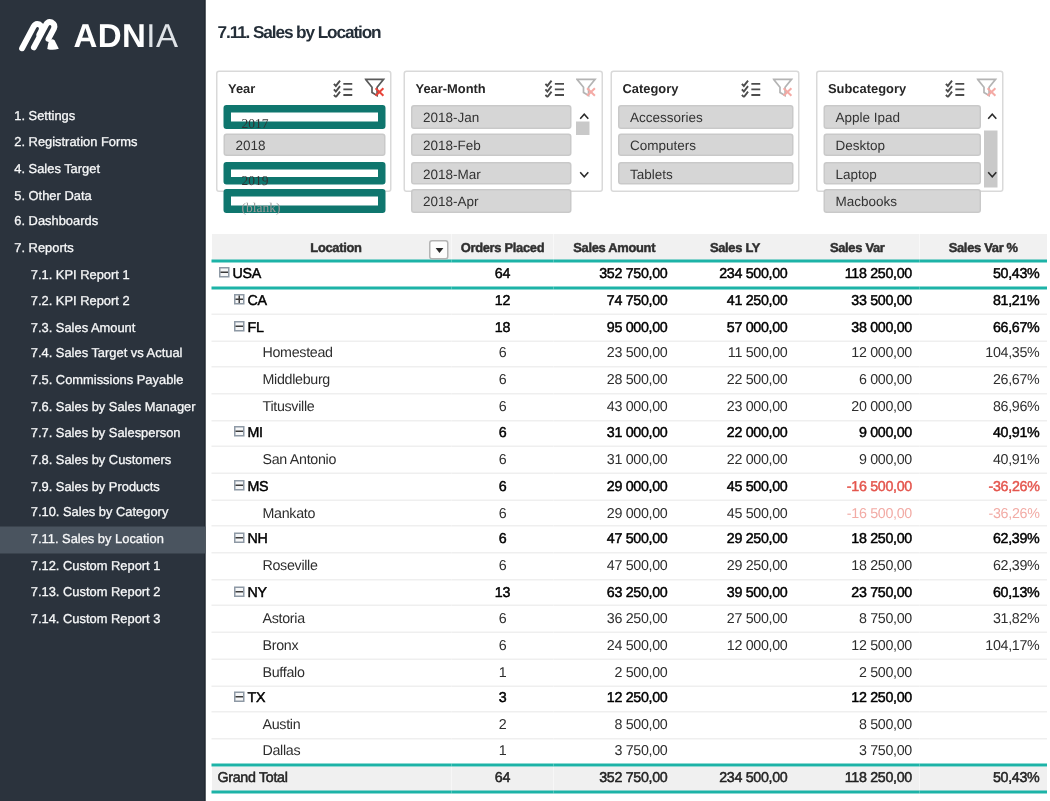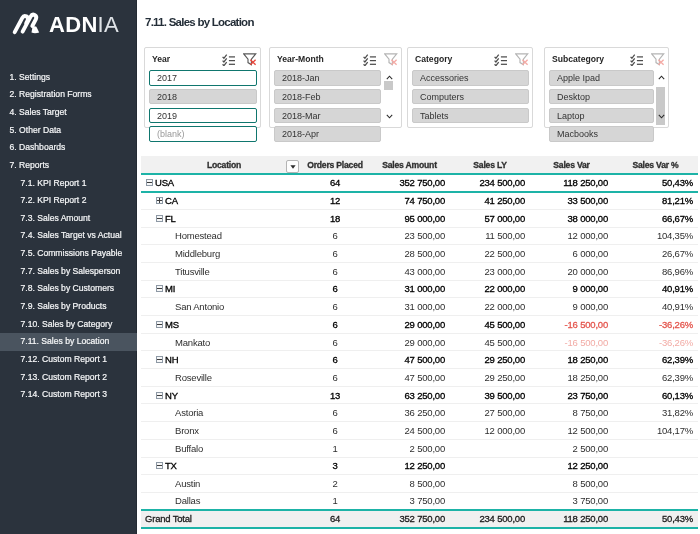--- a/index.html
+++ b/index.html
@@ -28,21 +28,21 @@
   border:1px solid #d9d9d9; border-radius:2px; }
 .sl-head { position:relative; height:21px; }
 .sl-head .lab { position:absolute; left:7px; top:6px; font-size:8.6px; font-weight:bold;
   color:#262626; letter-spacing:0; }
 .sl-head .ic1 { position:absolute; right:25px; top:4px; }
 .sl-head .ic2 { position:absolute; right:3px; top:4px; }
 .sl-items { position:absolute; left:4px; top:22px; right:3px; }
 .sl-it { height:15.6px; line-height:14.6px; border-radius:2px; margin-bottom:3.2px;
   font-size:9px; color:#333; padding-left:7px; }
 .sl-it.on { background:#d6d6d6; border:1px solid #c9c9c9; }
-.sl-it.off { background:#fff; border:1px solid #0f766e; }
+.sl-it.off { background:#fff; border:5px solid #0f766e;font-family:Liberation Serif, serif; }
 .sl-it.blank { color:#999; }
 .sbar { position:absolute; top:23px; right:5px; bottom:4px; width:13px; }
 .sbar .up, .sbar .dn { position:absolute; left:0; width:100%; height:8px;
   text-align:center; color:#444; }
 .sbar .up { top:3px; }
 .sbar .dn { bottom:2px; }
 .sbar svg { display:block; margin:1px auto 0; }
 .sbar .thumb { position:absolute; left:1px; width:9px; background:#c9c9c9; }
 
 
@@ -95,20 +95,21 @@
       <li>2. Registration Forms</li>
       <li>4. Sales Target</li>
       <li>5. Other Data</li>
       <li>6. Dashboards</li>
       <li>7. Reports</li>
       <li class="sub">7.1. KPI Report 1</li>
       <li class="sub">7.2. KPI Report 2</li>
       <li class="sub">7.3. Sales Amount</li>
       <li class="sub">7.4. Sales Target vs Actual</li>
       <li class="sub">7.5. Commissions Payable</li>
+      <li class="sub">7.6. Sales by Sales Manager</li>
       <li class="sub">7.7. Sales by Salesperson</li>
       <li class="sub">7.8. Sales by Customers</li>
       <li class="sub">7.9. Sales by Products</li>
       <li class="sub">7.10. Sales by Category</li>
       <li class="sub active">7.11. Sales by Location</li>
       <li class="sub">7.12. Custom Report 1</li>
       <li class="sub">7.13. Custom Report 2</li>
       <li class="sub">7.14. Custom Report 3</li>
     </ul>
   </div>

